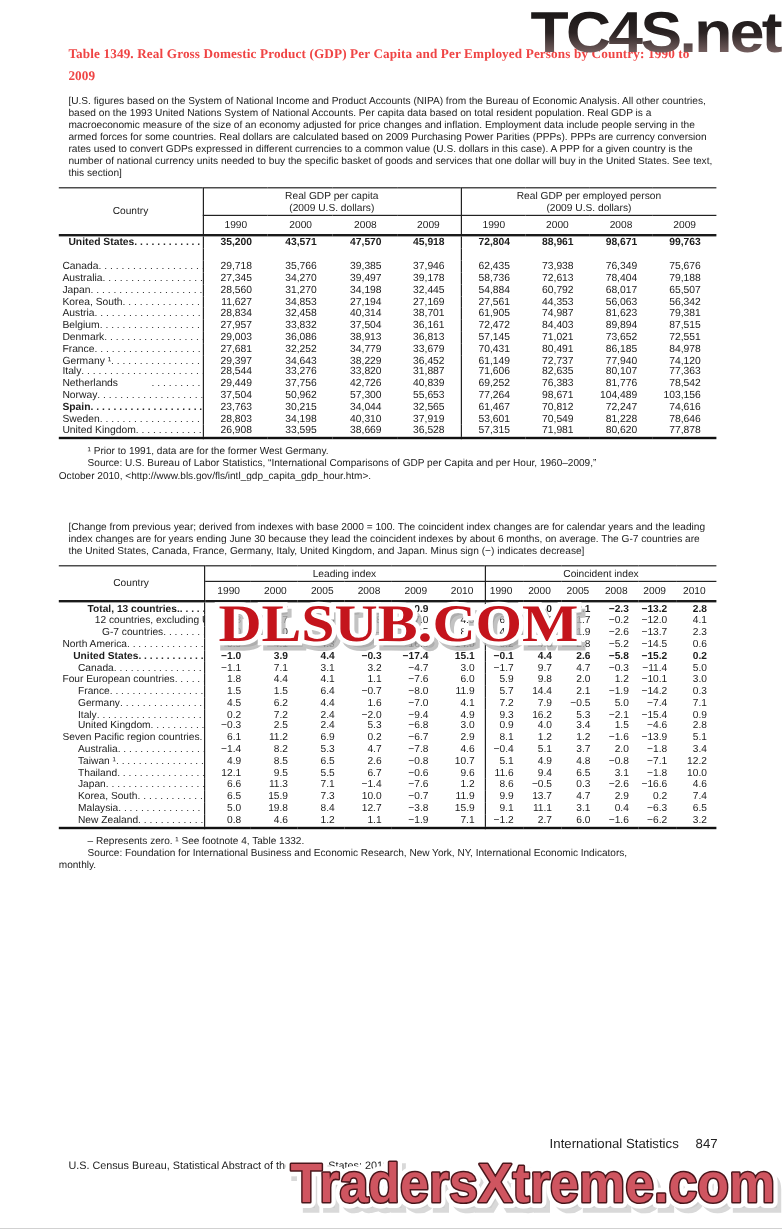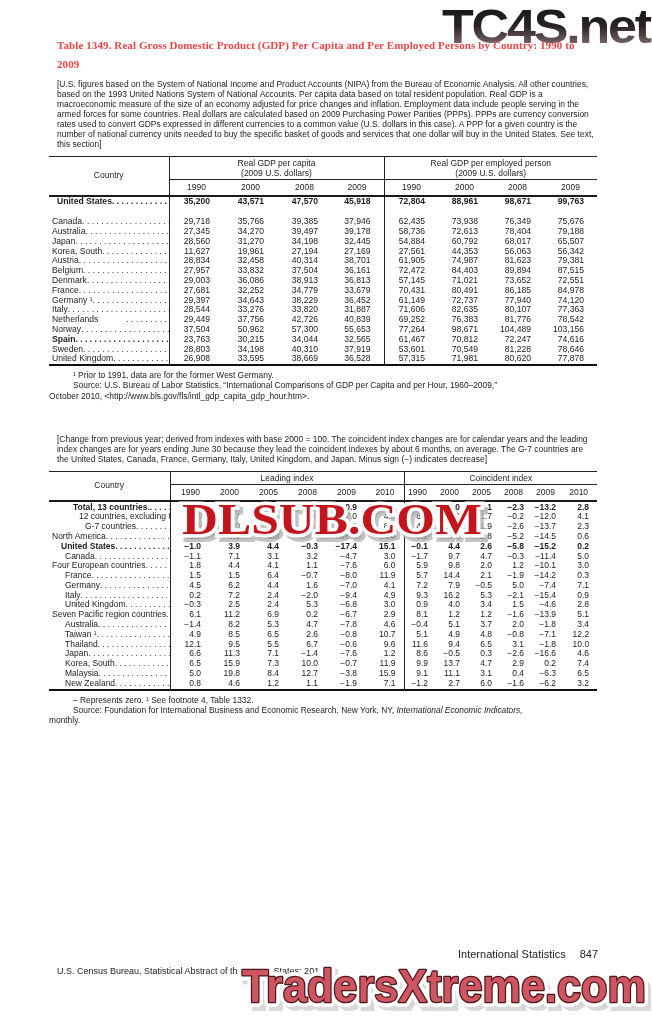--- a/index.html
+++ b/index.html
@@ -31,21 +31,21 @@
   tr.spacer td{height:10px;}
   .lblflex{display:flex;align-items:baseline;}
   .lbl{white-space:nowrap;}
   .dots{flex:1;overflow:hidden;white-space:nowrap;color:#2a2a2a;}
   .dots::after{content:" . . . . . . . . . . . . . . . . . . . . . . . . . . . . . . . . . . . . . . . . . . . .";}
   #t1349 tbody td, #t1349 tbody .lbl{font-size:8.6px;}
 
   .fnotes{margin:4px 0 0 -8px;width:548px;}
   .fn-line{font-size:8.4px;line-height:10.2px;color:#1c1c1c;}
   .fn-line.indent{padding-left:24px;}
-  .fn-line .it{font-style:italic;}
+  .fn-line .it{}
   .gap-1350{height:33px;}
 
   .footer-right{position:absolute;right:54px;top:948px;font-size:11px;color:#222;z-index:1;}
   .footer-right .pgnum{margin-left:14px;}
   .footer-left{position:absolute;left:57px;top:966px;font-size:9px;color:#222;z-index:1;}
 
   .wm{position:absolute;z-index:5;pointer-events:none;}
   .wm-top{top:0px;left:438px;}
   .wm-mid{top:486px;left:170px;}
   .wm-bot{top:954px;left:234px;}
@@ -173,21 +173,21 @@
               <td class="num">65,507</td>
             </tr>
             <tr>
               <td class="lblcell">
                 <div class="lblflex" style="padding-left: 3px;">
                   <span class="lbl">Korea, South</span>
                   <span class="dots"></span>
                 </div>
               </td>
               <td class="num">11,627</td>
-              <td class="num">19,961</td>
+              <td class="num">34,853</td>
               <td class="num">27,194</td>
               <td class="num sep">27,169</td>
               <td class="num">27,561</td>
               <td class="num">44,353</td>
               <td class="num">56,063</td>
               <td class="num">56,342</td>
             </tr>
             <tr>
               <td class="lblcell">
                 <div class="lblflex" style="padding-left: 3px;">

